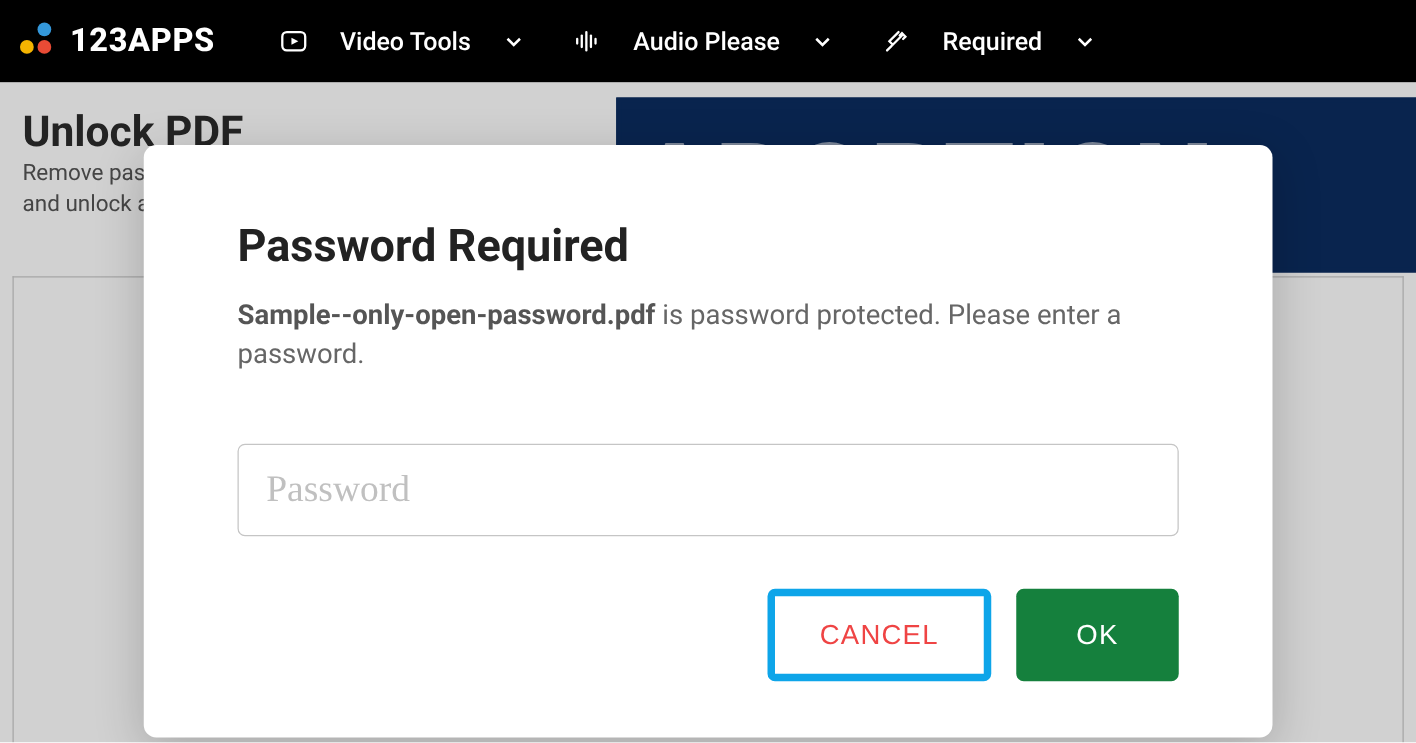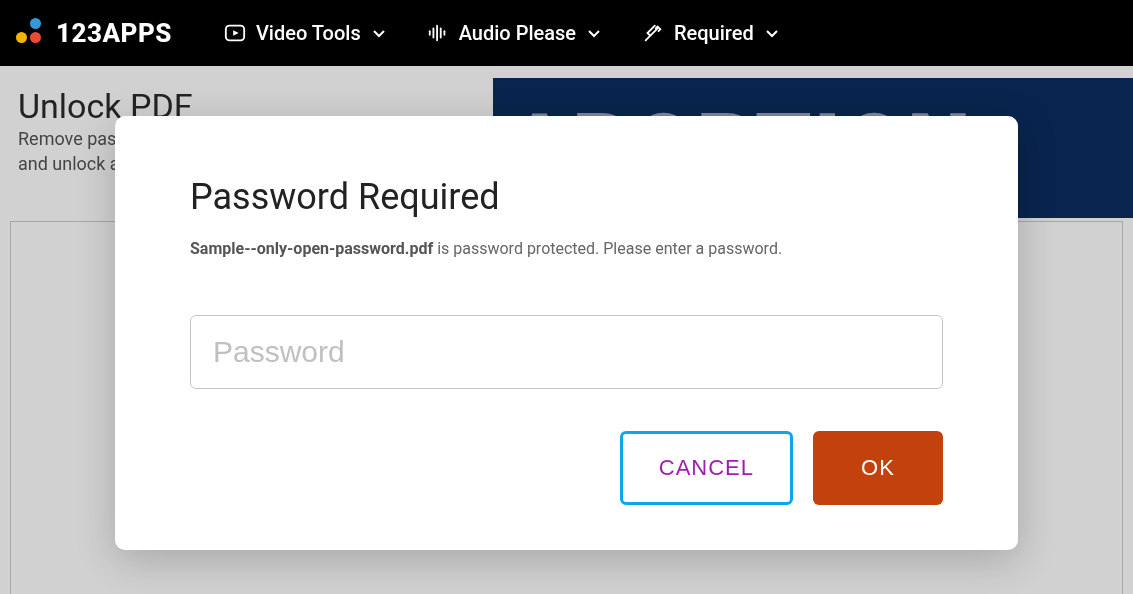--- a/index.html
+++ b/index.html
@@ -47,21 +47,21 @@
     }
     .nav {
       display: flex;
       gap: 40px;
       margin-left: 20px;
       flex: 1;
     }
     .nav-item {
       display: flex;
       align-items: center;
-      gap: 10px;
+      gap: 26px;
       font-size: 20px;
       font-weight: 500;
       cursor: pointer;
       white-space: nowrap;
     }
     .nav-icon {
       display: inline-flex;
       width: 22px;
       height: 22px;
       align-items: center;
@@ -80,21 +80,21 @@
       background: #fff;
     }
     .page-inner {
       padding: 20px 18px;
       display: flex;
       align-items: flex-start;
       gap: 30px;
     }
     .page-title {
       font-size: 34px;
-      font-weight: 400;
+      font-weight: 700;
       color: #2b2b2b;
     }
     .page-sub {
       font-size: 18px;
       color: #555;
       line-height: 1.4;
     }
     .banner {
       position: absolute;
       right: 0;
@@ -140,43 +140,44 @@
       top: 116px;
       left: 115px;
       width: 903px;
       background: #fff;
       border-radius: 10px;
       box-shadow: 0 10px 40px rgba(0,0,0,0.2);
       padding: 60px 75px 45px 75px;
     }
     .modal-title {
       font-size: 36px;
-      font-weight: 400;
+      font-weight: 700;
       color: #222;
       margin-bottom: 20px;
     }
     .modal-desc {
-      font-size: 16px;
+      font-size: 22px;
       color: #666;
       line-height: 1.4;
       margin-bottom: 55px;
     }
     .modal-desc b {
       color: #555;
       font-weight: 700;
     }
     .pw-input {
       width: 100%;
       height: 74px;
       border: 1px solid #c5c5c5;
       border-radius: 6px;
       font-size: 30px;
       padding: 0 22px;
       outline: none;
       color: #333;
+      font-family: Liberation Serif, serif;
     }
     .pw-input::placeholder { color: #c0c0c0; }
     .modal-actions {
       display: flex;
       justify-content: flex-end;
       gap: 20px;
       margin-top: 42px;
     }
     .btn {
       height: 74px;
@@ -185,27 +186,27 @@
       font-weight: 500;
       padding: 0 36px;
       min-width: 130px;
       cursor: pointer;
       display: flex;
       align-items: center;
       justify-content: center;
     }
     .btn-cancel {
       background: #fff;
-      border: 3px solid #0ea5e9;
-      color: #a21caf;
+      border: 6px solid #0ea5e9;
+      color: #ef4444;
       letter-spacing: 1px;
       min-width: 155px;
     }
     .btn-ok {
-      background: #c2410c;
+      background: #15803d;
       border: none;
       color: #fff;
       letter-spacing: 1px;
       min-width: 130px;
     }
   </style>
 </head>
 <body>
 
 <div class="topbar">

